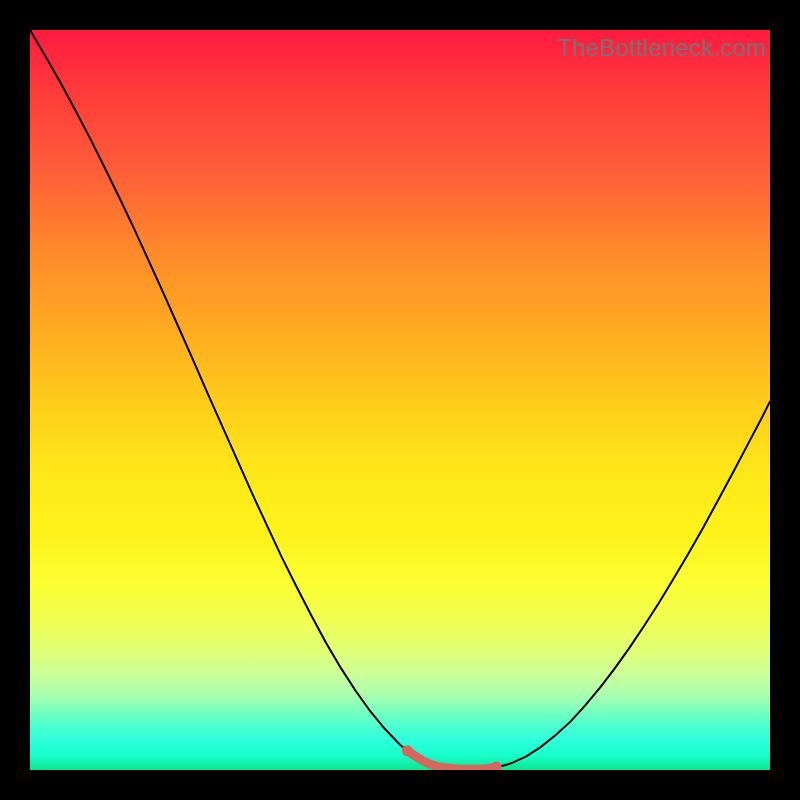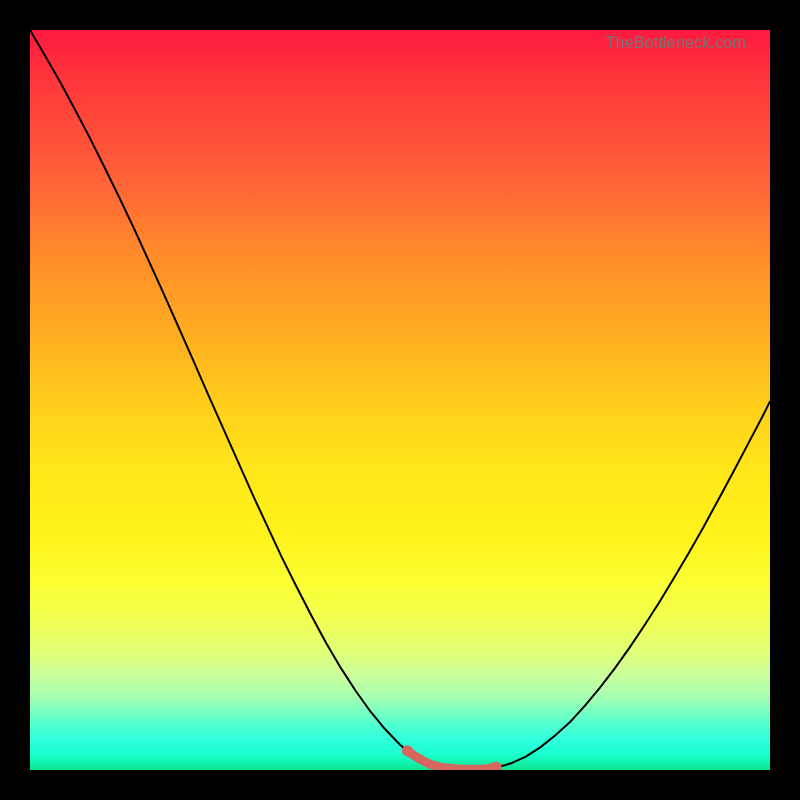--- a/index.html
+++ b/index.html
@@ -39,22 +39,22 @@
       #a8ffb0 90%,
       #7affc0 92%,
       #4effd0 94%,
       #2effdd 96%,
       #18ffcc 98%,
       #0de58f 100%);
   }
   .watermark {
     position: absolute;
     top: 4px;
-    right: 24px;
-    font-size: 16px;
+    right: 4px;
+    font-size: 24px;
     color: #757575;
     font-weight: 500;
     letter-spacing: 0.2px;
     user-select: none;
   }
   svg.curve {
     position: absolute;
     left: 0;
     top: 0;
     width: 740px;

